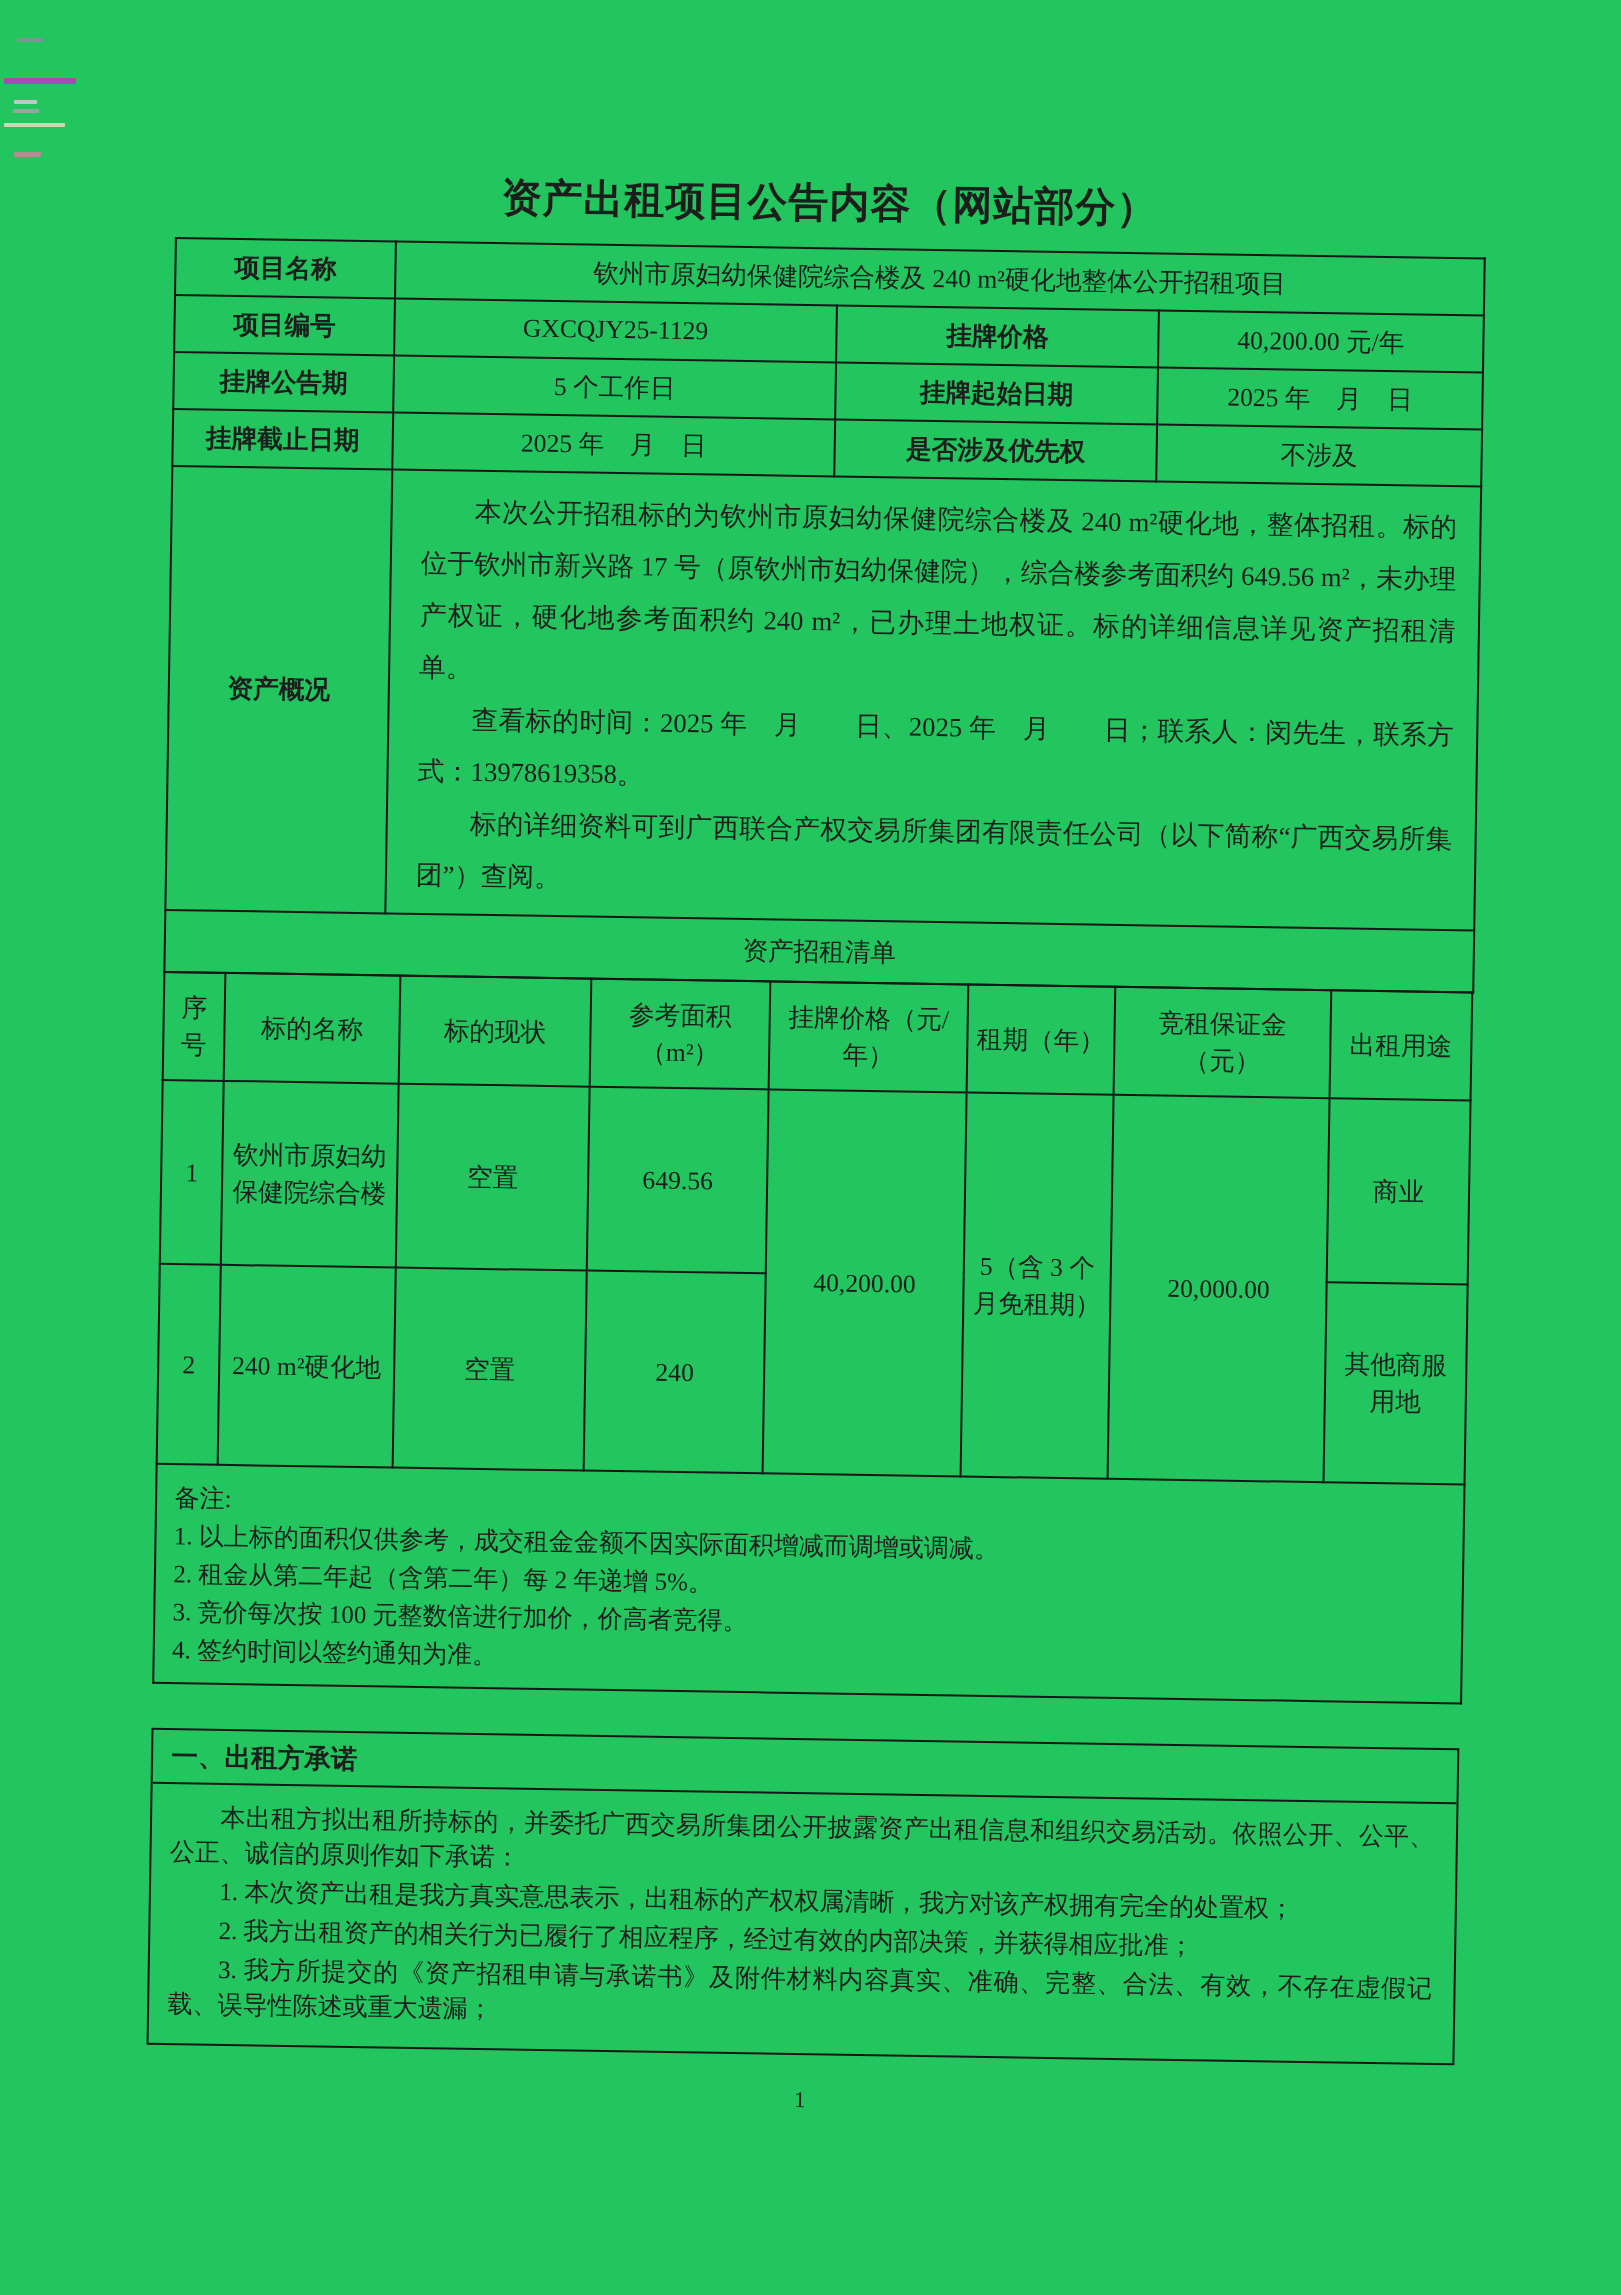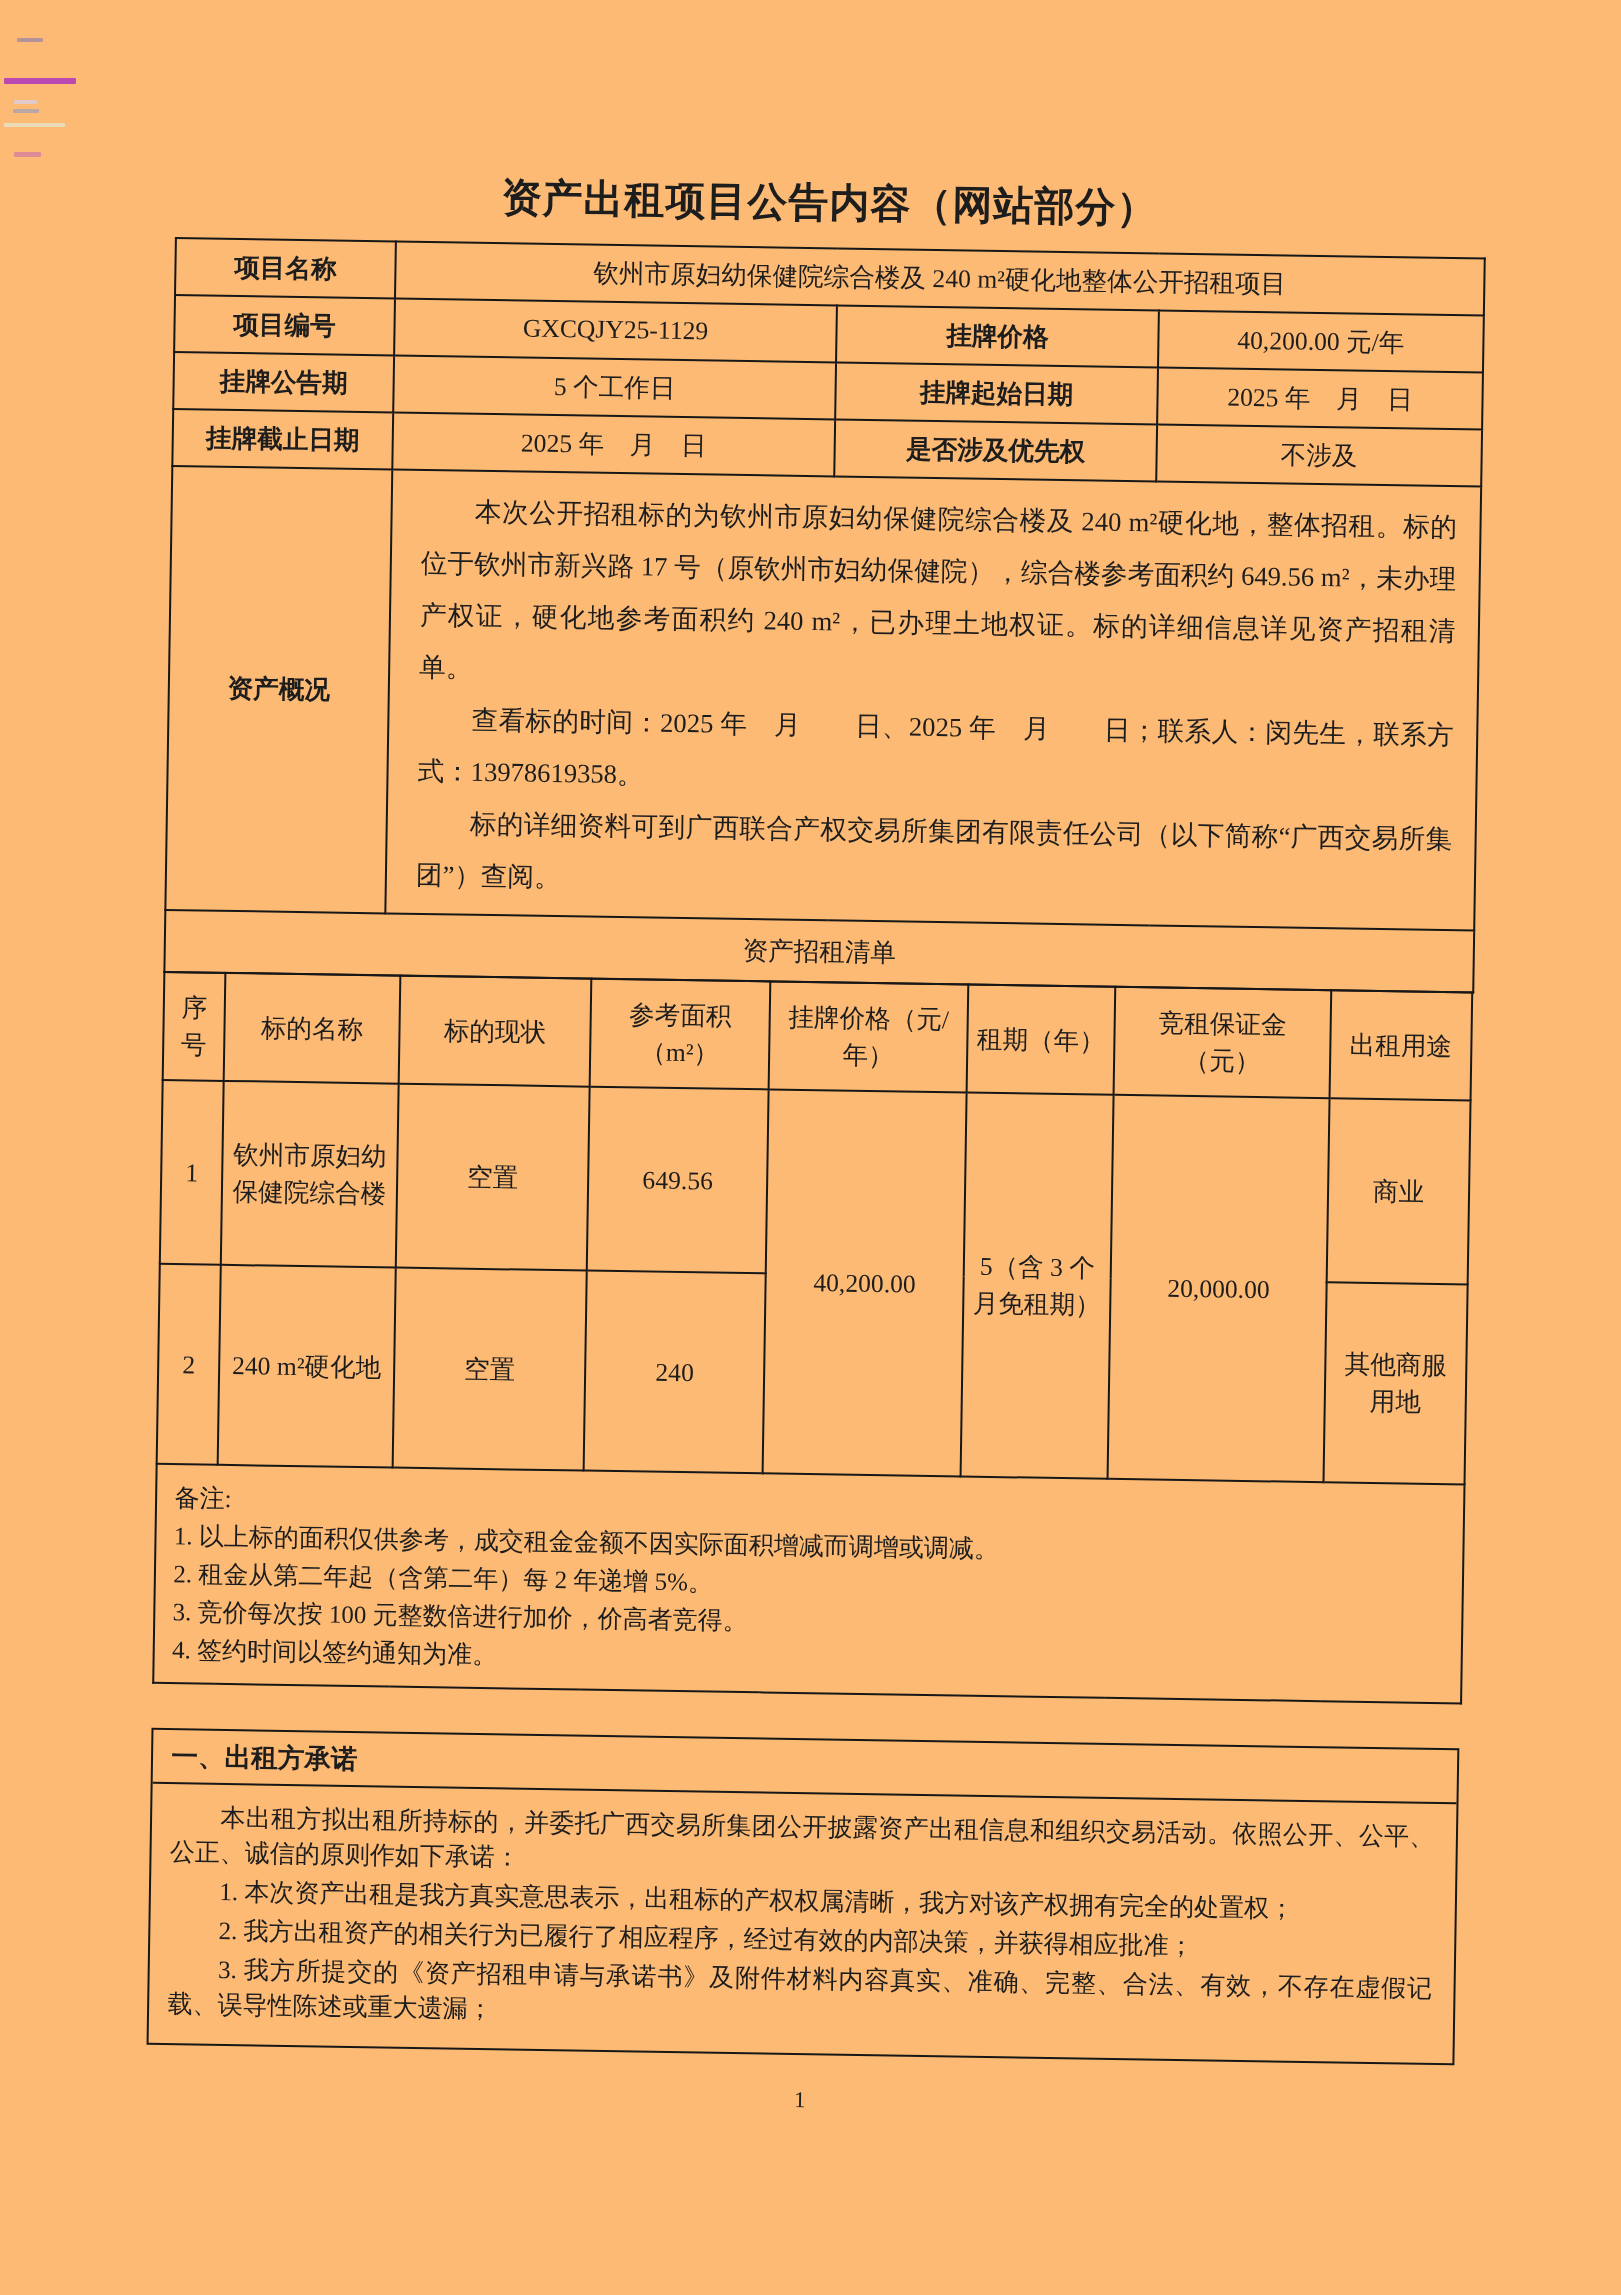--- a/index.html
+++ b/index.html
@@ -1,19 +1,19 @@
 <!DOCTYPE html>
 <html style="font-size:8.2px"><head>
 <meta charset="utf-8">
 <style>
   html,body{margin:0;padding:0;}
   .page{
     position:relative;
     width:1622px;height:2295px;
-    background:#fdba74;
+    background:#22c55e;
     overflow:hidden;
     font-family:"Liberation Serif","DejaVu Serif",serif;
     color:#1d1d1d;
   }
   
   .marks span{position:absolute;display:block;border-radius:1px;}
   .mk1{left:17.4px;top:38px;width:25.6px;height:4.1px;background:#9b86a8;opacity:.75;}
   .mk2{left:4.1px;top:78px;width:72px;height:5.6px;background:#b23eb8;opacity:.9;}
   .mk3{left:14.3px;top:100px;width:22.5px;height:3.6px;background:#d9cfe0;opacity:.8;}
   .mk4{left:13.3px;top:109px;width:25.6px;height:4.1px;background:#a9a2b0;opacity:.8;}

